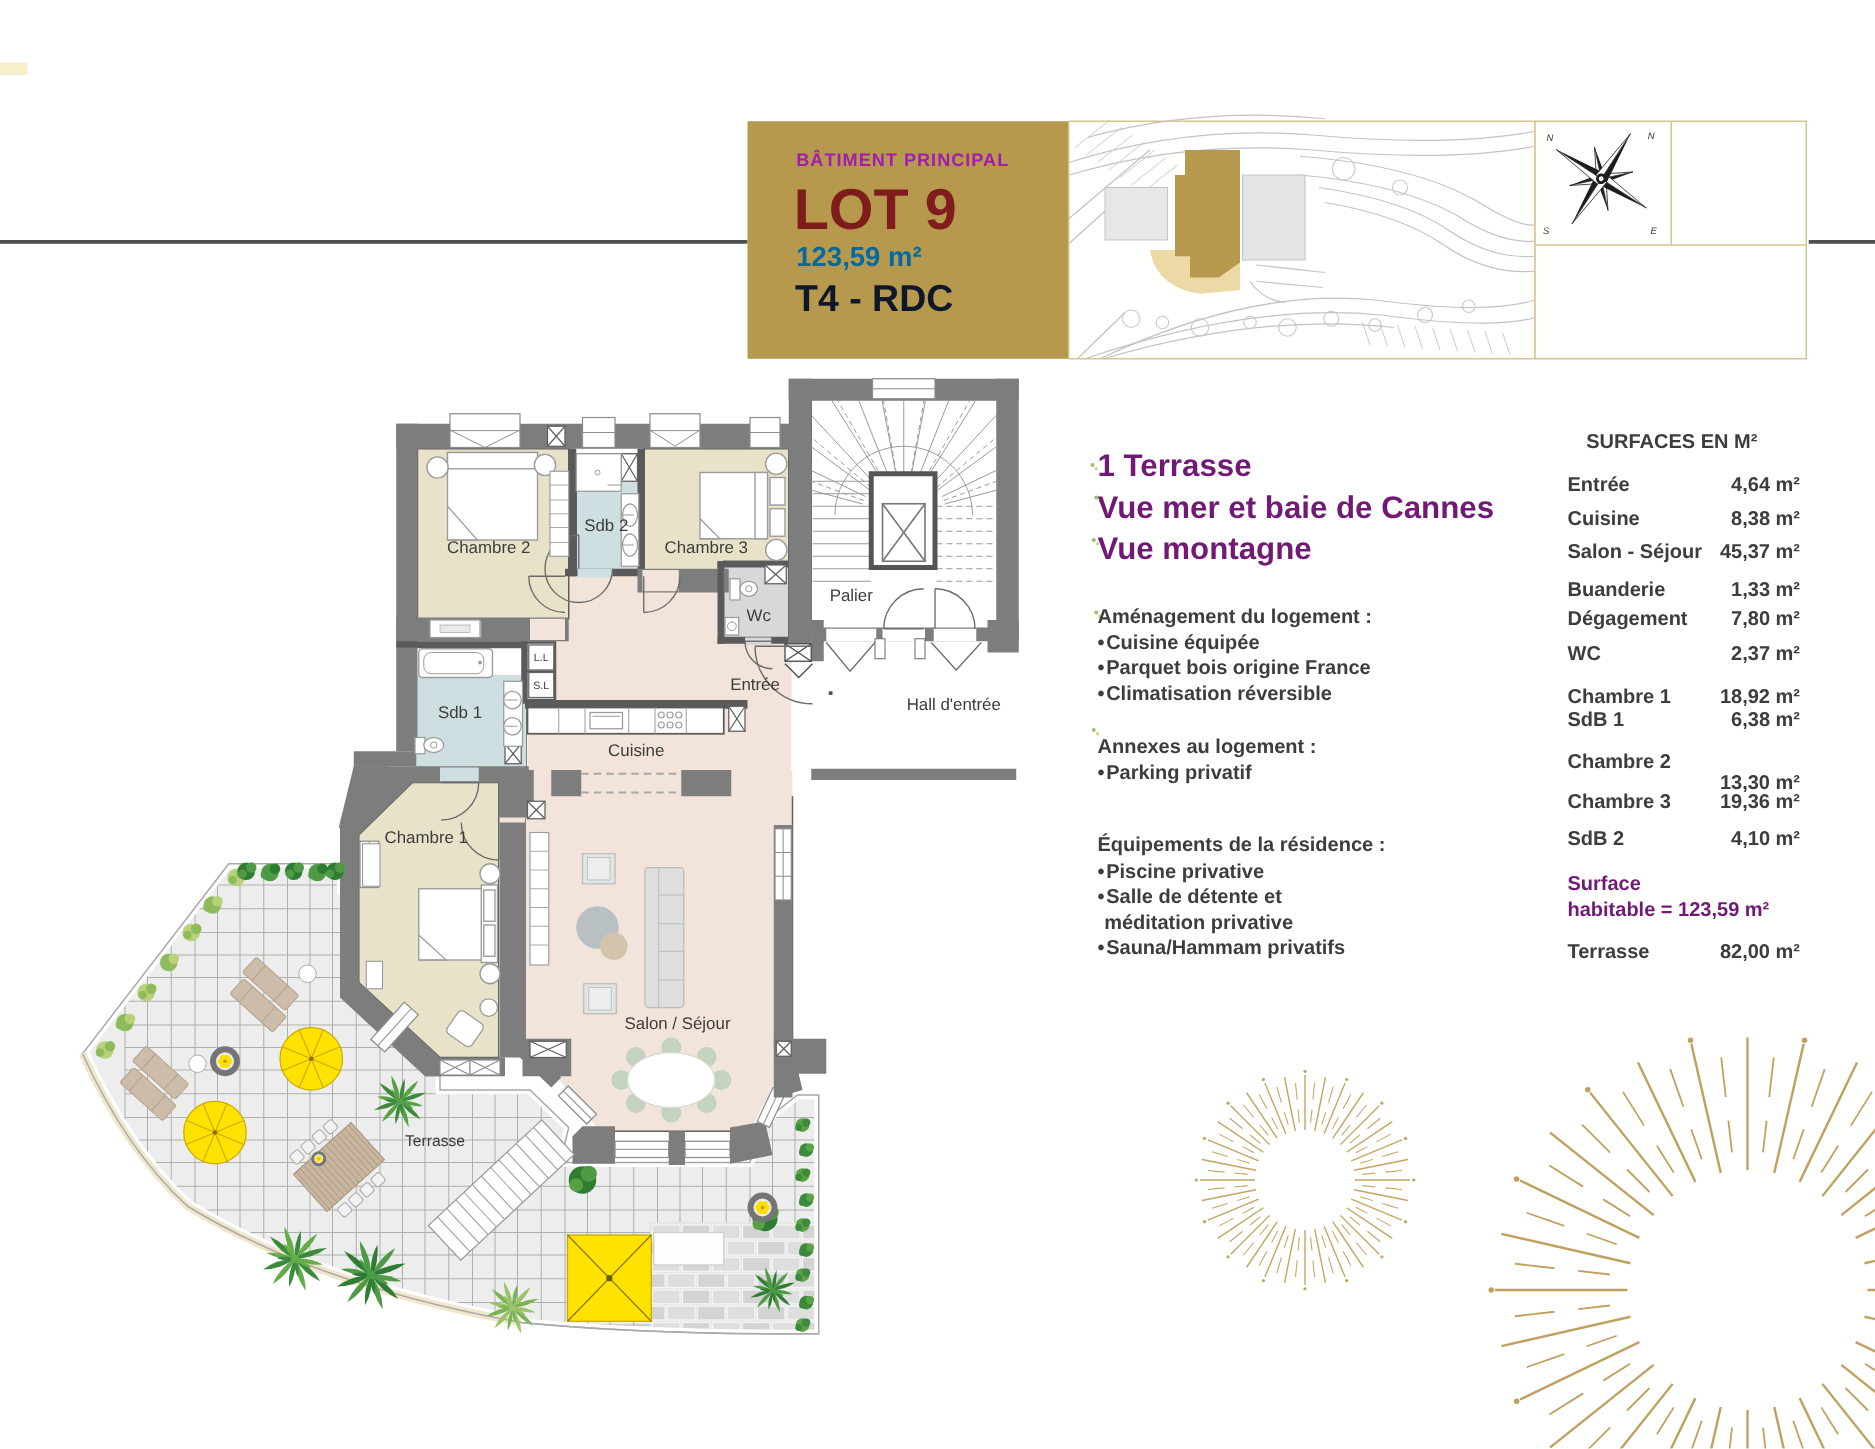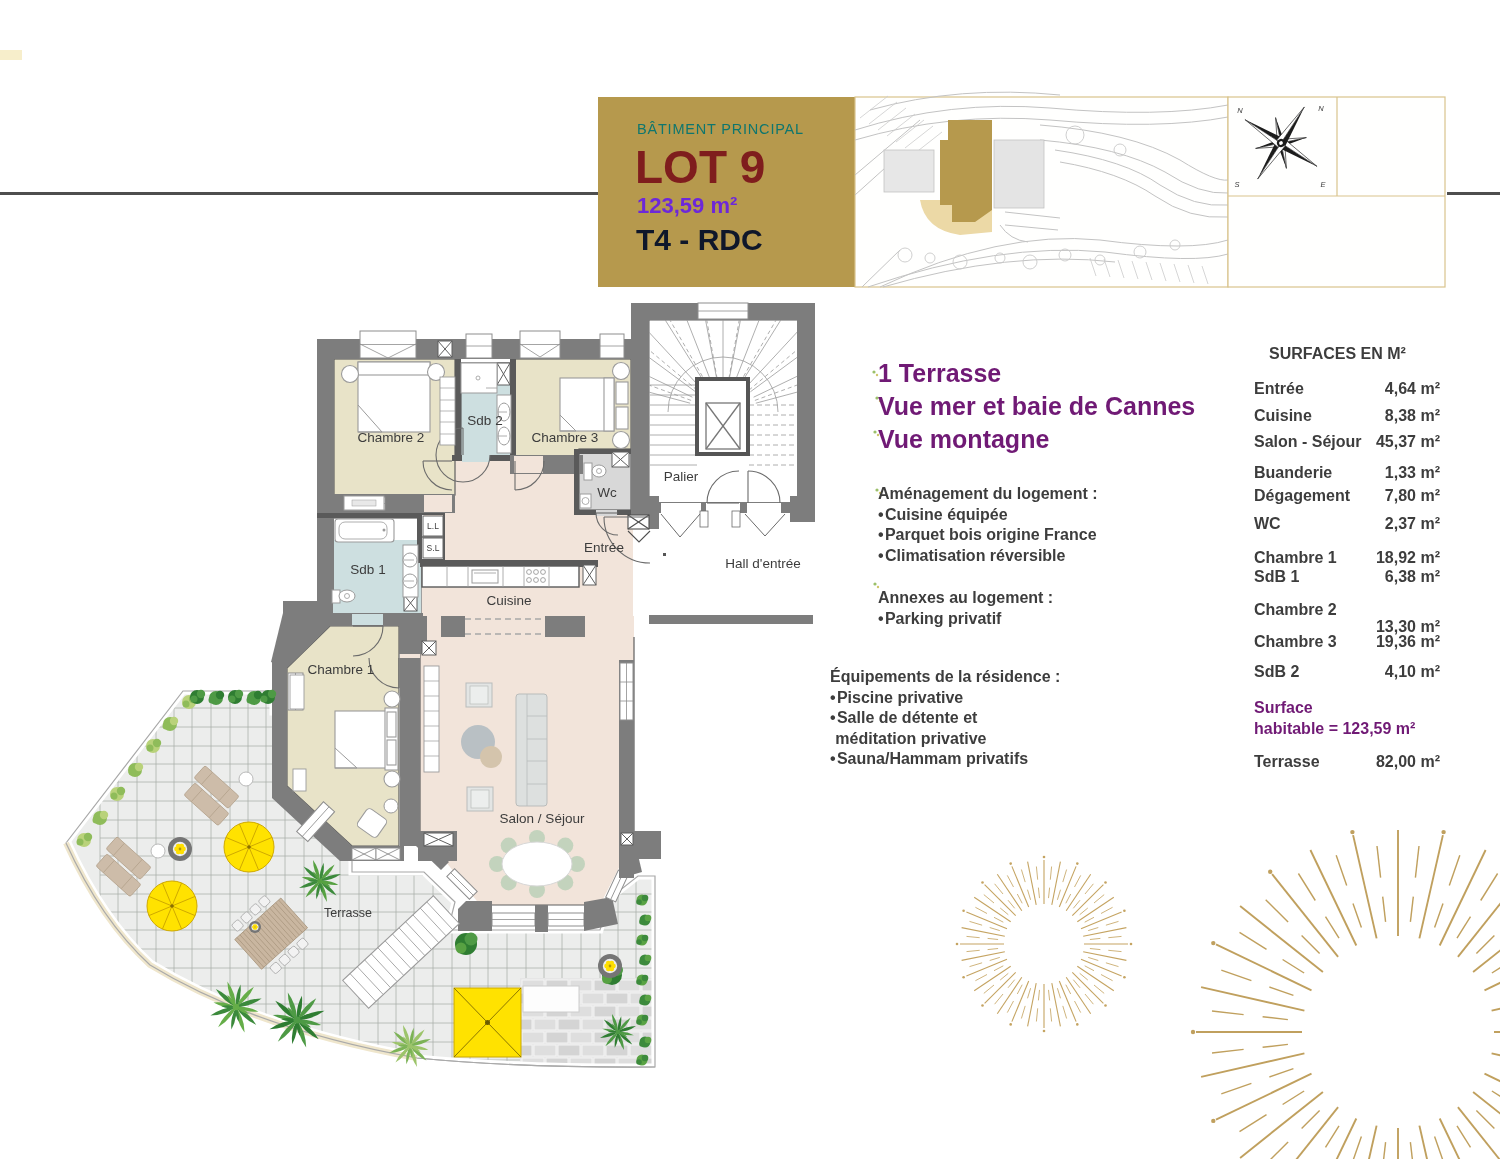--- a/index.html
+++ b/index.html
@@ -14,25 +14,25 @@
 <div class="page">
 
 <div class="abs" style="left:0px;top:50px;width:22px;height:10px;background:#f7eecb;"></div>
 
 <div class="abs" style="left:0px;top:192px;width:598px;height:3px;background:#4e4e4e;"></div>
 
 <div class="abs" style="left:1447px;top:192px;width:53px;height:3px;background:#4e4e4e;"></div>
 
 <div class="abs" style="left:598px;top:97px;width:257px;height:190px;background:#b6994d;"></div>
 
-<div class="abs" style="left:637px;top:121px;font-size:14.5px;font-weight:normal;letter-spacing:0.8px;color:#0f766e;">BÂTIMENT PRINCIPAL</div>
+<div class="abs" style="left:637px;top:121px;font-size:14.5px;font-weight:bold;letter-spacing:0.8px;color:#a21caf;">BÂTIMENT PRINCIPAL</div>
 
 <div class="abs" style="left:635px;top:140px;font-size:46px;font-weight:bold;color:#7f1d1d;">LOT 9</div>
 
-<div class="abs" style="left:637px;top:193px;font-size:22px;font-weight:bold;color:#6d28d9;">123,59 m²</div>
+<div class="abs" style="left:637px;top:193px;font-size:22px;font-weight:bold;color:#0369a1;">123,59 m²</div>
 
 <div class="abs" style="left:636px;top:223px;font-size:30px;font-weight:bold;color:#0f172a;">T4 - RDC</div>
 <svg class="abs" style="left:0;top:0;" width="1500" height="1159" viewBox="0 0 1500 1159" font-family="Liberation Sans,sans-serif">
 
 <g>
         <rect x="855" y="97" width="373" height="190" fill="#fffffe" stroke="#d9c48c" stroke-width="1.2"></rect>
         <g stroke="#c3c3c3" fill="none" stroke-width="1">
           <path d="M855,130 Q950,100 1050,108 Q1160,118 1228,105"></path>
           <path d="M855,140 Q950,112 1050,120 Q1160,130 1228,117"></path>
           <path d="M880,287 Q1000,230 1100,240 Q1190,252 1228,240"></path>
@@ -1367,21 +1367,21 @@
         <line x1="1552.4" y1="1014.6" x2="1584.0" y2="1011.0" stroke="#c0a05e" stroke-width="1.42"></line>
       </g>
 </svg>
 
 <div class="abs gold" style="left:878px;top:357px;font-size:25px;font-weight:bold;line-height:33px;">1 Terrasse<br>Vue mer et baie de Cannes<br>Vue montagne</div>
 
 <div class="abs dk" style="left:878px;top:484px;font-size:16px;font-weight:bold;line-height:20.5px;">Aménagement du logement :<br>• Cuisine équipée<br>• Parquet bois origine France<br>• Climatisation réversible</div>
 
 <div class="abs dk" style="left:878px;top:588px;font-size:16px;font-weight:bold;line-height:20.5px;">Annexes au logement :<br>• Parking privatif</div>
 
-<div class="abs dk" style="left:830px;top:667px;font-size:16px;font-weight:bold;line-height:20.5px;">Équipements de la résidence :<br>• Piscine privative<br>• Salle de détente et<br>  méditation privative<br>• Sauna/Hammam privatifs</div>
+<div class="abs dk" style="left:878px;top:667px;font-size:16px;font-weight:bold;line-height:20.5px;">Équipements de la résidence :<br>• Piscine privative<br>• Salle de détente et<br>  méditation privative<br>• Sauna/Hammam privatifs</div>
 
 <div class="abs dk" style="left:1254px;top:345px;width:186px;font-size:16px;font-weight:bold;">
 <div style="padding-left:15px;font-size:16px;">SURFACES EN M²</div>
 
 <div class="abs" style="left:0;top:35px;width:186px;"><span>Entrée</span><span style="float:right;">4,64 m²</span></div>
 
 <div class="abs" style="left:0;top:62px;width:186px;"><span>Cuisine</span><span style="float:right;">8,38 m²</span></div>
 
 <div class="abs" style="left:0;top:88px;width:186px;"><span>Salon - Séjour</span><span style="float:right;">45,37 m²</span></div>
 

